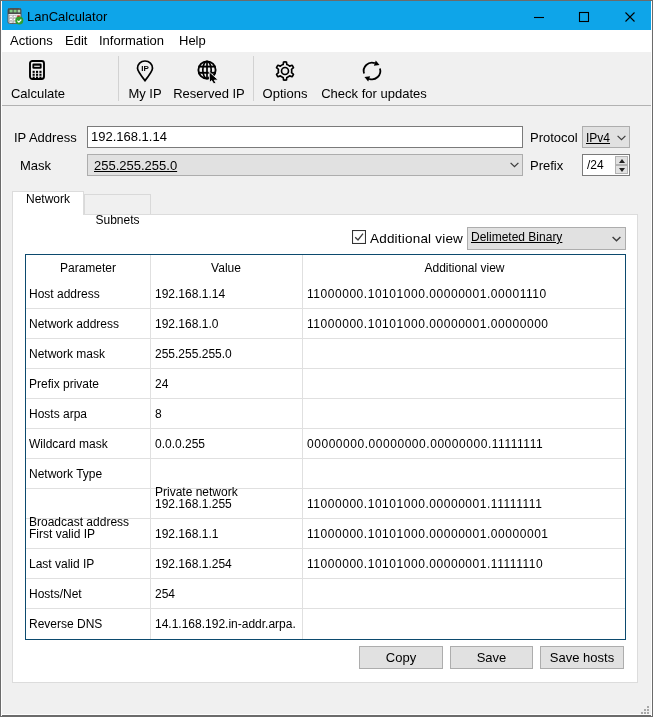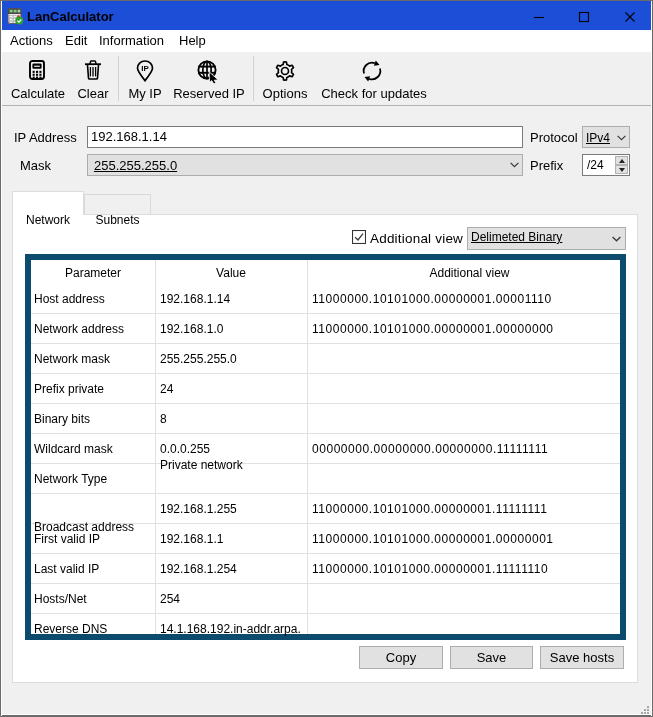--- a/index.html
+++ b/index.html
@@ -7,38 +7,38 @@
 body {
   font-family:"Liberation Sans", sans-serif;
   font-size:12px; color:#000;
   background:#f0f0f0;
   position:relative;
 }
 .abs { position:absolute; }
 #frame { position:absolute; left:0; top:0; width:653px; height:717px; z-index:50; pointer-events:none; }
 #frame .b { position:absolute; background:#6b6b6b; }
 #frame .w { position:absolute; background:#fdfdfd; }
-#titlebar { left:1px; top:1px; width:651px; height:29px; background:#1d4ed8;font-weight:bold; }
+#titlebar { left:1px; top:1px; width:651px; height:29px; background:#0ea5e9; }
 #menubar { left:1px; top:30px; width:651px; height:22px; background:#fff; }
 .menuitem { position:absolute; top:3px; height:16px; font-size:13px; }
 #toolbar { left:1px; top:52px; width:651px; height:54px; background:#f0f0f0; border-bottom:1px solid #b2b2b2; }
 .tbtn { position:absolute; top:0; height:52px; text-align:center; }
 .tbtn .lbl { position:absolute; left:0; right:0; top:34px; font-size:13px; }
 .tbtn svg { position:absolute; top:8px; left:50%; transform:translateX(-50%); }
 .tsep { position:absolute; top:4px; height:45px; width:1px; background:#d2d2d2; }
 .label { position:absolute; height:16px; font-size:13px; }
 #ipinput { left:87px; top:126px; width:436px; height:22px; background:#fff; border:1px solid #7a7a7a; line-height:20px; padding-left:3px; font-size:13px; }
 .combo { position:absolute; background:#e1e1e1; border:1px solid #adadad; line-height:20px; }
 .combo .txt { position:absolute; top:1px;text-decoration:underline; }
 .combo svg.chev { position:absolute; }
 #tab1 { left:12px; top:191px; width:72px; height:24px; background:#fff; border:1px solid #dcdcdc; border-bottom:none; z-index:3; }
 #tab2 { left:84px; top:194px; width:67px; height:20px; background:#f0f0f0; border:1px solid #d9d9d9; border-bottom:none; z-index:2; }
 #panel { left:12px; top:214px; width:626px; height:469px; background:#fff; border:1px solid #dcdcdc; z-index:1; }
 .tabtxt { position:absolute; width:100%; text-align:center; }
-#table { position:absolute; left:12px; top:39px; width:601px; height:386px; border:6px solid #0c4a6e; background:#fff; }
+#table { position:absolute; left:12px; top:39px; width:601px; height:386px; border:1px solid #0c4a6e; background:#fff; }
 .vline { position:absolute; top:0; bottom:0; width:1px; background:#e0e0e0; }
 .hline { position:absolute; left:0; right:0; height:1px; background:#e0e0e0; }
 .cell { position:absolute; white-space:nowrap; line-height:14px; }
 .bin { letter-spacing:0.54px; }
 .sent { letter-spacing:0.1px; }
 .hdr { text-align:center; }
 .btn { position:absolute; height:23px; background:#e1e1e1; border:1px solid #adadad; text-align:center; line-height:21px; font-size:13px; }
 #grip { position:absolute; left:641px; top:706px; width:8px; height:8px; }
 .dot { position:absolute; width:2px; height:2px; background:#a8a8a8; }
 </style>
@@ -100,31 +100,20 @@
         <rect x="3.6" y="13.7" width="2.1" height="2.1"></rect>
           <rect x="7" y="13.7" width="2.1" height="2.1"></rect>
           <rect x="10.4" y="13.7" width="2.1" height="2.1"></rect>
         <rect x="3.6" y="16.6" width="2.1" height="2.1"></rect>
           <rect x="7" y="16.6" width="2.1" height="2.1"></rect>
           <rect x="10.4" y="16.6" width="2.1" height="2.1"></rect>
       </g>
     </svg>
     <div class="lbl">Calculate</div>
   </div>
-  <div class="tbtn" style="left:70px;width:44px">
-    <svg width="18" height="20" viewBox="0 0 18 20">
-      <path d="M3.5 5 L4.5 18.2 Q4.6 19 5.5 19 L12.5 19 Q13.4 19 13.5 18.2 L14.5 5" fill="none" stroke="#000" stroke-width="1.6"></path>
-      <line x1="1" y1="4.2" x2="17" y2="4.2" stroke="#000" stroke-width="1.8"></line>
-      <path d="M6 4 L6.5 1.6 Q6.6 1 7.3 1 L10.7 1 Q11.4 1 11.5 1.6 L12 4" fill="none" stroke="#000" stroke-width="1.5"></path>
-      <line x1="6.4" y1="7" x2="6.4" y2="16.4" stroke="#000" stroke-width="1.3"></line>
-      <line x1="9" y1="7" x2="9" y2="16.4" stroke="#000" stroke-width="1.3"></line>
-      <line x1="11.6" y1="7" x2="11.6" y2="16.4" stroke="#000" stroke-width="1.3"></line>
-    </svg>
-    <div class="lbl">Clear</div>
-  </div>
   <div class="tsep" style="left:117px"></div>
   <div class="tbtn" style="left:172px;width:72px">
     <svg width="24" height="24" viewBox="0 0 24 24">
       <circle cx="10" cy="10" r="8.6" fill="none" stroke="#000" stroke-width="1.9"></circle>
       <ellipse cx="10" cy="10" rx="4.2" ry="8.6" fill="none" stroke="#000" stroke-width="1.7"></ellipse>
       <line x1="10" y1="1.4" x2="10" y2="18.6" stroke="#000" stroke-width="1.7"></line>
       <line x1="1.4" y1="6.6" x2="18.6" y2="6.6" stroke="#000" stroke-width="1.9"></line>
       <line x1="1.4" y1="12.8" x2="18.6" y2="12.8" stroke="#000" stroke-width="1.9"></line>
       <path d="M12.2 11.8 L21.2 19.9 L17.2 20.2 L19.2 23.4 L16.6 23.6 L14.6 20.5 L12.6 22.6 Z" fill="#000" stroke="#fff" stroke-width="0.8"></path>
     </svg>
@@ -184,21 +173,21 @@
     <svg style="position:absolute;left:2.5px;top:2px" width="6" height="4" viewBox="0 0 6 4">
         <path d="M3 4 L6 0 L0 0 Z" fill="#222"></path>
       </svg>
   </div>
 </div>
 
 <div class="abs" id="tab2">
     <div class="tabtxt" style="top:18px">Subnets</div>
   </div>
 <div class="abs" id="tab1">
-    <div class="tabtxt" style="top:21px">Network</div>
+    <div class="tabtxt" style="top:0">Network</div>
   </div>
 <div class="abs" id="panel">
   <svg class="abs" style="left:339px;top:15px" width="14" height="14" viewBox="0 0 14 14">
     <rect x="0.5" y="0.5" width="13" height="13" fill="#fff" stroke="#333" stroke-width="1.1"></rect>
     <path d="M3.2 7.2 L6 10 L11 3.6" fill="none" stroke="#3a3a3a" stroke-width="1.3"></path>
   </svg>
   <div class="abs" style="left:357px;top:16px;font-size:13.5px;letter-spacing:0.2px">Additional view</div>
   <div class="combo" style="left:454px;top:12px;width:159px;height:23px">
     <span class="txt" style="left:3px;top:-1px">Delimeted Binary</span>
     <svg class="chev" style="right:3px;top:7px" width="11" height="8" viewBox="0 0 11 8">
@@ -225,27 +214,27 @@
     <div class="cell" style="left:3px;top:32px">Host address</div>
     <div class="cell" style="left:129px;top:32px">192.168.1.14</div>
     <div class="cell bin" style="left:281px;top:32px">11000000.10101000.00000001.00001110</div>
     <div class="cell" style="left:3px;top:62px">Network address</div>
     <div class="cell" style="left:129px;top:62px">192.168.1.0</div>
     <div class="cell bin" style="left:281px;top:62px">11000000.10101000.00000001.00000000</div>
     <div class="cell" style="left:3px;top:92px">Network mask</div>
     <div class="cell" style="left:129px;top:92px">255.255.255.0</div>
     <div class="cell" style="left:3px;top:122px">Prefix private</div>
     <div class="cell" style="left:129px;top:122px">24</div>
-    <div class="cell" style="left:3px;top:152px">Binary bits</div>
+    <div class="cell" style="left:3px;top:152px">Hosts arpa</div>
     <div class="cell" style="left:129px;top:152px">8</div>
     <div class="cell" style="left:3px;top:182px">Wildcard mask</div>
     <div class="cell" style="left:129px;top:182px">0.0.0.255</div>
     <div class="cell bin" style="left:281px;top:182px">00000000.00000000.00000000.11111111</div>
     <div class="cell" style="left:3px;top:212px">Network Type</div>
-    <div class="cell" style="left:129px;top:198px">Private network</div>
+    <div class="cell" style="left:129px;top:230px">Private network</div>
     <div class="cell" style="left:3px;top:260px">Broadcast address</div>
     <div class="cell" style="left:129px;top:242px">192.168.1.255</div>
     <div class="cell bin" style="left:281px;top:242px">11000000.10101000.00000001.11111111</div>
     <div class="cell" style="left:3px;top:272px">First valid IP</div>
     <div class="cell" style="left:129px;top:272px">192.168.1.1</div>
     <div class="cell bin" style="left:281px;top:272px">11000000.10101000.00000001.00000001</div>
     <div class="cell" style="left:3px;top:302px">Last valid IP</div>
     <div class="cell" style="left:129px;top:302px">192.168.1.254</div>
     <div class="cell bin" style="left:281px;top:302px">11000000.10101000.00000001.11111110</div>
     <div class="cell" style="left:3px;top:332px">Hosts/Net</div>

